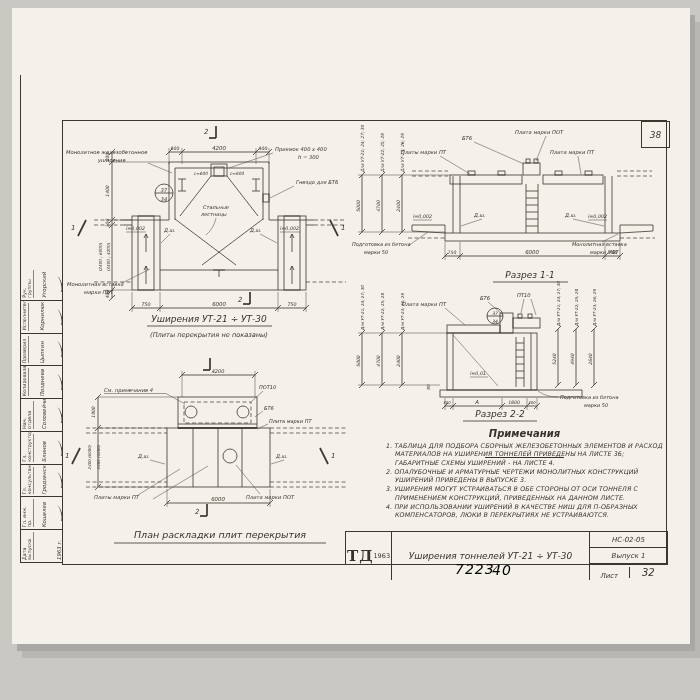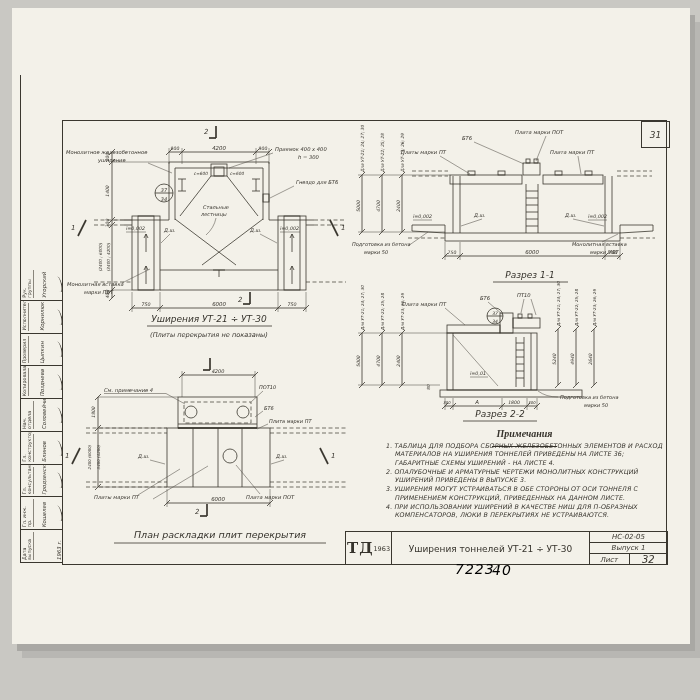--- a/index.html
+++ b/index.html
@@ -15,56 +15,56 @@
              font-style:italic;font-size:9px;color:#3a372f;}
   svg{position:absolute;overflow:visible}
   svg line,svg path,svg rect,svg circle,svg polyline,svg polygon{stroke:#3a372f;fill:none;stroke-width:.8}
   svg .thk{stroke-width:1.7}
   svg .thn{stroke-width:.55;stroke:#55514a}
   svg .dsh{stroke-dasharray:4 2.5;stroke-width:.7}
   svg text{fill:#36332c;stroke:none;font-family:"DejaVu Sans",sans-serif;font-style:italic}
   
   .notes{position:absolute;left:386px;top:428px;width:277px;color:#36332c;}
   .notes h4{margin:0 0 3px 0;text-align:center;font-size:10px;font-style:italic;}
-  .notes h4 span{border-bottom:1.2px solid #36332c;padding:0 4px 7px;font-family:Liberation Serif, serif;}
+  .notes h4 span{border-bottom:1.2px solid #36332c;padding:0 4px 18px;}
   .note{font-size:6.3px;line-height:1.32;font-style:italic;text-transform:uppercase;
         letter-spacing:.15px;padding-left:9px;text-indent:-9px;margin-bottom:1px;}
   
   .tb{position:absolute;left:345px;top:531px;width:321px;height:32px;border:1.6px solid #3a372f;
       display:grid;grid-template-columns:46px 1fr 78px;color:#36332c;background:transparent;}
   .tb .logo{border-right:1.3px solid #3a372f;display:flex;flex-direction:row;
             align-items:center;justify-content:center;line-height:1;}
   .tb .logo .td{font-family:"DejaVu Serif",serif;font-weight:bold;font-size:15px;letter-spacing:1px;}
   .tb .logo .yr{font-size:6.5px;margin-top:1px;}
-  .tb .ttl{display:flex;align-items:center;justify-content:center;font-size:9px;}
+  .tb .ttl{display:flex;align-items:center;justify-content:center;font-style:italic;font-size:9px;}
   .tb .right{border-left:1.3px solid #3a372f;display:grid;grid-template-rows:1fr 1fr 1fr;}
   .tb .right>div{border-bottom:1px solid #3a372f;display:flex;align-items:center;justify-content:center;
                  font-style:italic;font-size:7px;}
   .tb .right>div:last-child{border-bottom:none;display:grid;grid-template-columns:1fr 1fr;}
   .tb .right .sheetno{border-left:1px solid #3a372f;display:flex;align-items:center;justify-content:center;font-size:10px;font-style:italic;}
-  .tb .right .sheetlb{display:flex;align-items:center;justify-content:center;}
+  .tb .right .sheetlb{display:flex;align-items:center;justify-content:center;margin-top:8px;}
   .hand{position:absolute;color:#000000;font-style:italic;font-size:14px;letter-spacing:1px;}
   
   .stampwrap{position:absolute;left:20px;top:268px;width:42px;height:295px;}
   .stampin{width:295px;height:42px;transform:rotate(-90deg) translateX(-295px);transform-origin:top left;
            display:flex;flex-direction:row-reverse;border-top:1px solid #3a372f;}
   .srow{flex:1;border-left:1px solid #3a372f;display:flex;flex-direction:column;
         justify-content:space-between;padding:1px 2px;overflow:hidden;color:#3a372f;}
   .srow .role{font-size:4.8px;border-bottom:.5px solid #8a867c;padding-bottom:.5px;}
   .srow .nm{font-size:5.4px;font-style:italic;}
   .sig{width:16px;height:6px;border-bottom:1.1px solid #3a372f;border-radius:60%;
        transform:rotate(-10deg) skewX(-35deg);margin-left:6px;}
 </style>
 </head>
 <body>
 
 <div class="page"></div>
 <div class="frame"></div>
 <div class="vline"></div>
-<div class="cornerbox">31</div>
+<div class="cornerbox">38</div>
 
 <svg style="left:64px;top:122px" width="294" height="226" viewBox="0 0 294 226">
   <defs>
     <pattern id="hatch" width="4" height="4" patternUnits="userSpaceOnUse" patternTransform="rotate(45)">
       <line x1="0" y1="0" x2="0" y2="4" stroke="#6b6557" stroke-width="0.55"></line>
     </pattern>
   </defs>
   <g>
     <line class="thk" x1="152" y1="4" x2="152" y2="16"></line>
       <line class="thk" x1="145" y1="16" x2="152" y2="16"></line>

